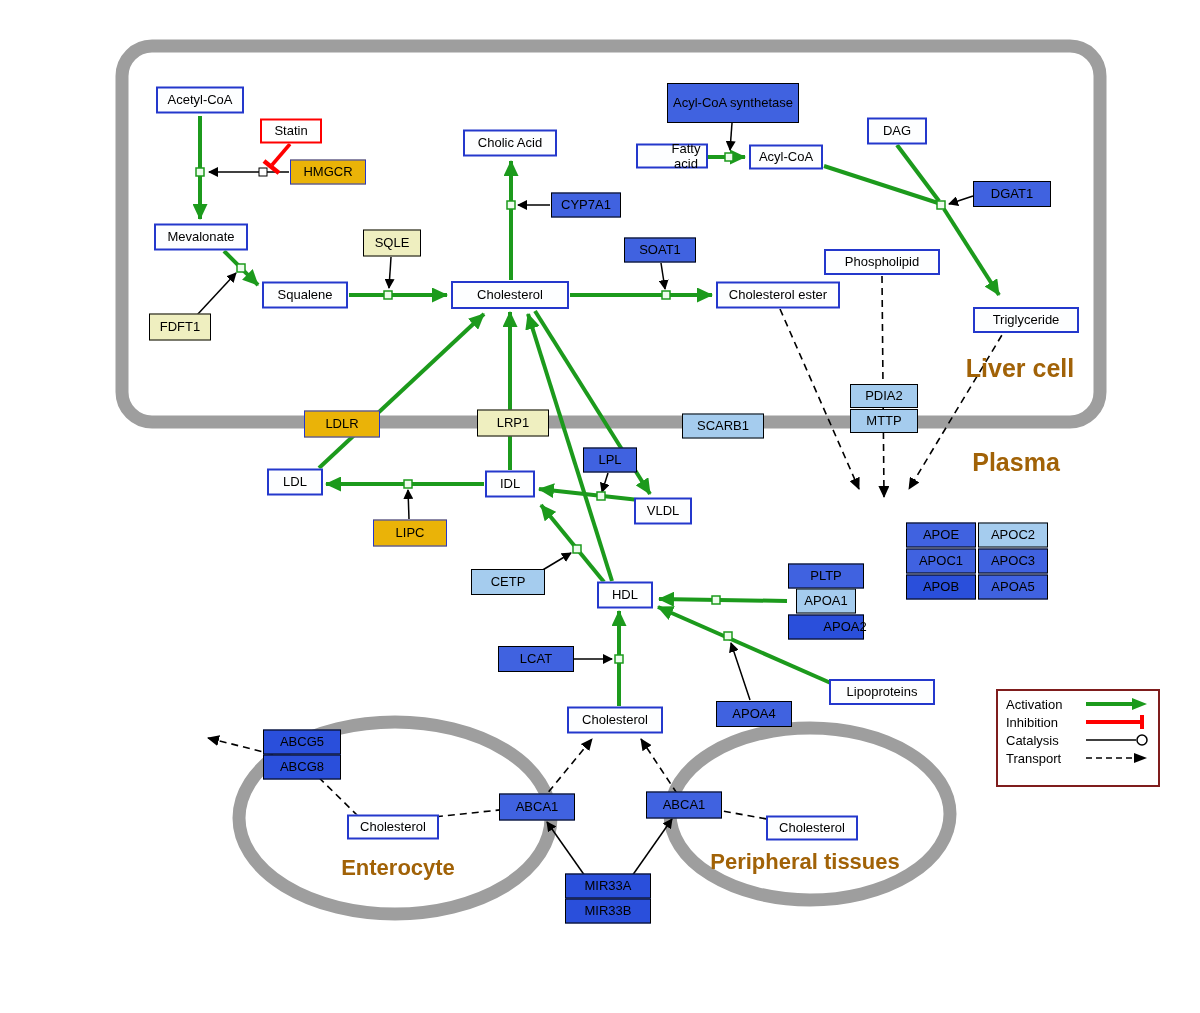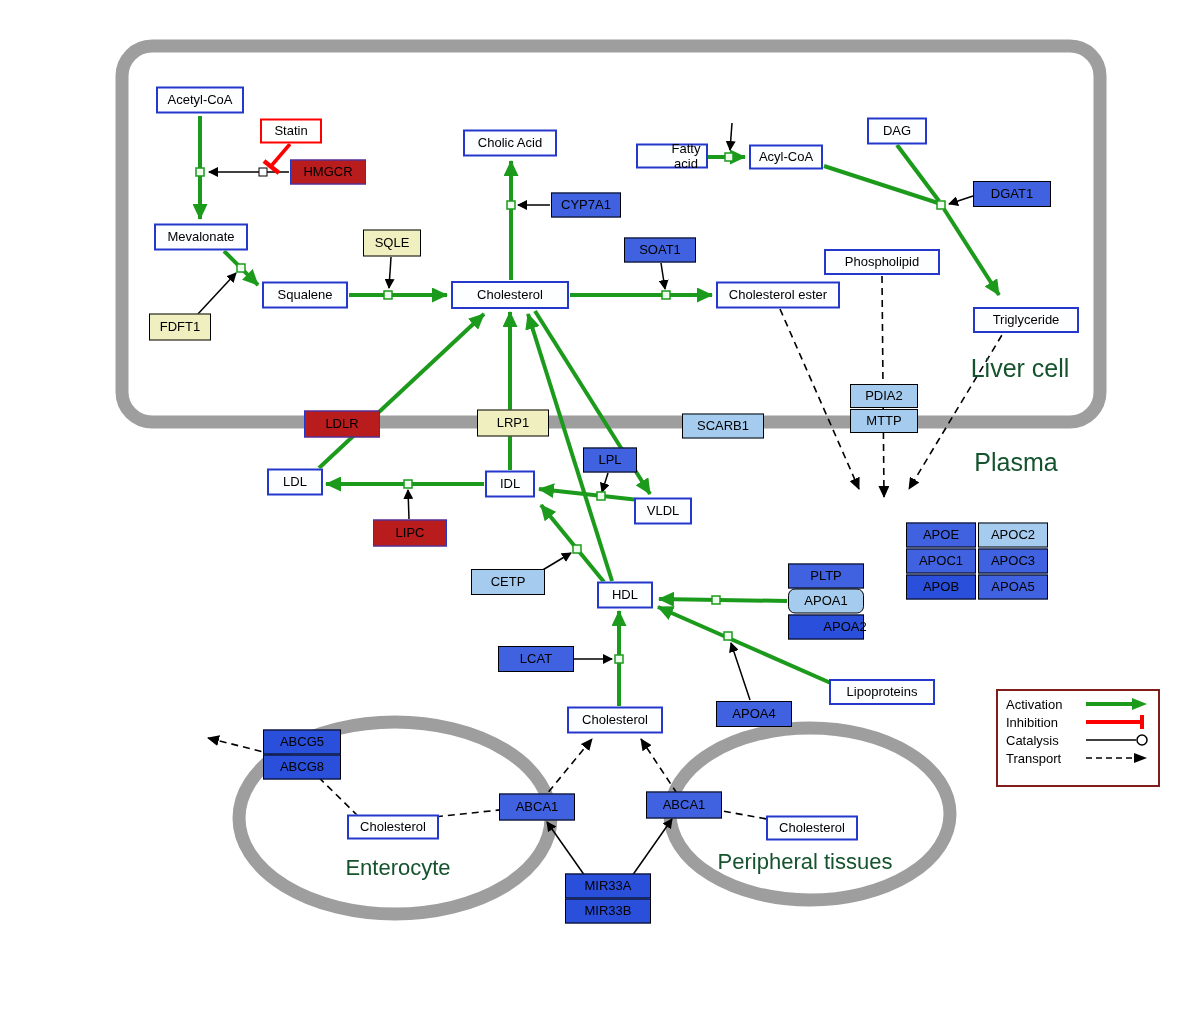--- a/index.html
+++ b/index.html
@@ -5,26 +5,26 @@
   html,body{margin:0;padding:0;background:#fff;}
   #canvas{position:relative;width:1200px;height:1013px;background:#fff;overflow:hidden;
           font-family:"Liberation Sans",sans-serif;}
   #edges{position:absolute;left:0;top:0;z-index:1;}
   .node{position:absolute;z-index:3;display:flex;align-items:center;justify-content:center;
         text-align:center;font-size:13px;line-height:1.1;color:#000;background:#fff;
         border:1px solid #000;box-sizing:border-box;transform:translate(-50%,-50%);
         white-space:normal;padding:1px 2px;cursor:pointer;}
   .metab{border:2px solid #2438CC;background:#FDFEFF;}
   .statin{border:2px solid #FF0000;background:#fff;}
-  .yellow{background:#b91c1c;border:1.5px solid #2438CC;}
+  .yellow{background:#eab308;border:1.5px solid #2438CC;}
   .paleyellow{background:#EFEFC0;border:1px solid #000;}
   .royal{background:#4062E0;border:1px solid #000;}
   .lightblue{background:#A5CCEE;border:1px solid #000;}
   .deep{background:#2A4FDB;border:1px solid #000;}
-  .comp-label{position:absolute;z-index:2;color:#14532d;font-weight:normal;
+  .comp-label{position:absolute;z-index:2;color:#a16207;font-weight:bold;
               transform:translate(-50%,-50%);white-space:nowrap;}
   .comp-label.big{font-size:25px;}
   .comp-label.med{font-size:22px;}
   #legend{position:absolute;z-index:4;left:996px;top:689px;width:164px;height:98px;
           background:#fff;border:2px solid #7f1d1d;box-sizing:border-box;
           display:flex;flex-direction:column;justify-content:flex-start;padding:4px 8px;}
   .legend-row{display:flex;align-items:center;justify-content:space-between;height:18px;}
   .legend-row span{font-size:13px;color:#000;}
 </style>
 </head>
@@ -130,41 +130,42 @@
   <div class="node yellow" style="left:328px;top:172px;width:76px;height:25px;">HMGCR</div>
   <div class="node metab" style="left:201px;top:237px;width:94px;height:27px;">Mevalonate</div>
   <div class="node paleyellow" style="left:392px;top:243px;width:58px;height:27px;">SQLE</div>
   <div class="node paleyellow" style="left:180px;top:327px;width:62px;height:27px;">FDFT1</div>
   <div class="node metab" style="left:305px;top:295px;width:86px;height:27px;">Squalene</div>
   <div class="node metab" style="left:510px;top:295px;width:118px;height:28px;">Cholesterol</div>
   <div class="node metab" style="left:510px;top:143px;width:94px;height:27px;">Cholic Acid</div>
   <div class="node royal" style="left:586px;top:205px;width:70px;height:25px;">CYP7A1</div>
   <div class="node royal" style="left:660px;top:250px;width:72px;height:25px;">SOAT1</div>
   <div class="node metab" style="left:778px;top:295px;width:124px;height:27px;">Cholesterol ester</div>
+  <div class="node royal" style="left:733px;top:103px;width:132px;height:40px;">Acyl-CoA synthetase</div>
   <div class="node metab" style="left:672px;top:156px;width:72px;height:25px;padding-left:30px;">Fatty acid</div>
   <div class="node metab" style="left:786px;top:157px;width:74px;height:25px;">Acyl-CoA</div>
   <div class="node metab" style="left:897px;top:131px;width:60px;height:27px;">DAG</div>
   <div class="node royal" style="left:1012px;top:194px;width:78px;height:26px;">DGAT1</div>
   <div class="node metab" style="left:882px;top:262px;width:116px;height:26px;">Phospholipid</div>
   <div class="node metab" style="left:1013px;top:320px;width:106px;height:26px;margin-left:13px;">Triglyceride</div>
   <div class="node lightblue" style="left:884px;top:396px;width:68px;height:24px;">PDIA2</div>
   <div class="node lightblue" style="left:884px;top:421px;width:68px;height:24px;">MTTP</div>
   <div class="node yellow" style="left:342px;top:424px;width:76px;height:27px;">LDLR</div>
   <div class="node paleyellow" style="left:513px;top:423px;width:72px;height:27px;">LRP1</div>
   <div class="node lightblue" style="left:723px;top:426px;width:82px;height:25px;">SCARB1</div>
   <div class="node metab" style="left:295px;top:482px;width:56px;height:27px;">LDL</div>
   <div class="node metab" style="left:510px;top:484px;width:50px;height:27px;">IDL</div>
   <div class="node royal" style="left:610px;top:460px;width:54px;height:25px;">LPL</div>
   <div class="node metab" style="left:663px;top:511px;width:58px;height:27px;">VLDL</div>
   <div class="node yellow" style="left:410px;top:533px;width:74px;height:27px;">LIPC</div>
   <div class="node lightblue" style="left:508px;top:582px;width:74px;height:26px;">CETP</div>
   <div class="node metab" style="left:625px;top:595px;width:56px;height:27px;">HDL</div>
   <div class="node royal" style="left:536px;top:659px;width:76px;height:26px;">LCAT</div>
   <div class="node royal" style="left:826px;top:576px;width:76px;height:25px;">PLTP</div>
-  <div class="node lightblue" style="left:826px;top:601px;width:76px;height:25px;border-radius:7px;">APOA1</div>
+  <div class="node lightblue" style="left:826px;top:601px;width:60px;height:25px;">APOA1</div>
   <div class="node deep" style="left:826px;top:627px;width:76px;height:25px;padding-left:40px;">APOA2</div>
   <div class="node royal" style="left:754px;top:714px;width:76px;height:26px;">APOA4</div>
   <div class="node metab" style="left:882px;top:692px;width:106px;height:26px;">Lipoproteins</div>
   <div class="node royal" style="left:941px;top:535px;width:70px;height:25px;">APOE</div>
   <div class="node lightblue" style="left:1013px;top:535px;width:70px;height:25px;">APOC2</div>
   <div class="node royal" style="left:941px;top:561px;width:70px;height:25px;">APOC1</div>
   <div class="node royal" style="left:1013px;top:561px;width:70px;height:25px;">APOC3</div>
   <div class="node deep" style="left:941px;top:587px;width:70px;height:25px;">APOB</div>
   <div class="node royal" style="left:1013px;top:587px;width:70px;height:25px;">APOA5</div>
   <div class="node metab" style="left:615px;top:720px;width:96px;height:27px;">Cholesterol</div>

